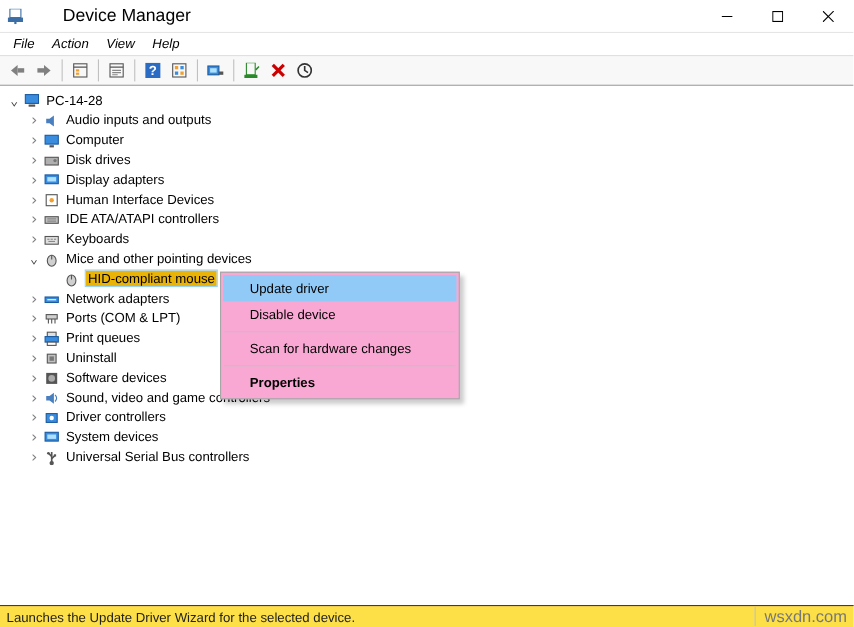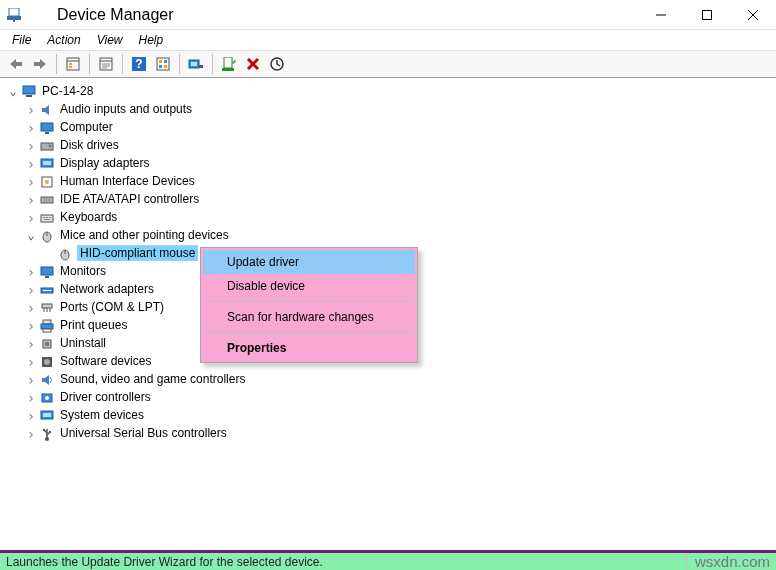--- a/index.html
+++ b/index.html
@@ -21,31 +21,31 @@
 .toolbar .sep { width:1px; height:20px; background:#c0c0c0; margin: 0 4px; }
 
 
 .tree-area { position: absolute; top: 79px; left:0; right:0; bottom: 20px; border-top:1px solid #fff; overflow:hidden; padding: 4px 0 0 6px; }
 .tree-row { height: 18px; display:flex; align-items:flex-start; white-space:nowrap; }
 .arrow { width: 14px; display:inline-flex; justify-content:center; color:#666; font-size:10px; font-family: monospace; }
 .arrow.expanded::before { content:"⌄"; font-size:12px; color:#404040; }
 .arrow.collapsed::before { content:"›"; font-size:14px; color:#808080; }
 .node-icon { width: 18px; height:16px; display:inline-flex; align-items:center; justify-content:center; margin-right:4px; }
 .node-label { font-size:12px; }
-.selected { background:#7dd3fc; outline:1px solid #99d1ff; }
+.selected { background:#eab308; outline:1px solid #99d1ff; }
 
 
 .context-menu { position:absolute; left:200px; top:247px; width:218px; background:#f9a8d4; border:1px solid #a6a6a6; box-shadow: 4px 4px 4px rgba(0,0,0,0.2); padding:2px; }
 .context-menu .item { height:24px; display:flex; align-items:center; padding-left:24px; padding-right:10px; }
 .context-menu .item.hl { background:#91c9f7; }
 .context-menu .divider { height:1px; background:#c0c0c0; margin:3px 1px; }
 .context-menu .item.bold { font-weight:bold; }
 
 
-.statusbar { position:absolute; bottom:0; left:0; right:0; height:20px; border-top:3px solid #701a75; background:#86efac; display:flex; align-items:center; padding:0 6px; font-size:12px; color:#222; }
+.statusbar { position:absolute; bottom:0; left:0; right:0; height:20px; border-top:1px solid #701a75; background:#fde047; display:flex; align-items:center; padding:0 6px; font-size:12px; color:#222; }
 .statusbar .spacer { flex:1; }
 .statusbar .brand { color:#777; font-size:15px; padding-left:8px; border-left:1px solid #c0c0c0; }
 
 .indent0 { padding-left: 0px; }
 .indent1 { padding-left: 18px; }
 .indent2 { padding-left: 36px; }
 </style>
 </head>
 <body>
 
@@ -265,30 +265,20 @@
           <line x1="7" y1="3" x2="7" y2="7" stroke="#555"></line>
         </svg>
       </span>
       <span class="node-label selected" style="padding:0 2px">HID-compliant mouse</span>
     </div>
 
   <div class="tree-row indent1">
       <span class="arrow collapsed"></span>
       <span class="node-icon">
         <svg width="14" height="14">
-          <rect x="1" y="2" width="12" height="8" fill="#3a8dde" stroke="#1a5aa0"></rect>
-          <rect x="5" y="11" width="4" height="2" fill="#555"></rect>
-        </svg>
-      </span>
-      <span class="node-label">Monitors</span>
-    </div>
-  <div class="tree-row indent1">
-      <span class="arrow collapsed"></span>
-      <span class="node-icon">
-        <svg width="14" height="14">
           <rect x="1" y="5" width="12" height="5" fill="#3a8dde" stroke="#1a5aa0"></rect>
           <rect x="3" y="7" width="8" height="1" fill="#fff"></rect>
         </svg>
       </span>
       <span class="node-label">Network adapters</span>
     </div>
   <div class="tree-row indent1">
       <span class="arrow collapsed"></span>
       <span class="node-icon">
         <svg width="14" height="14">

